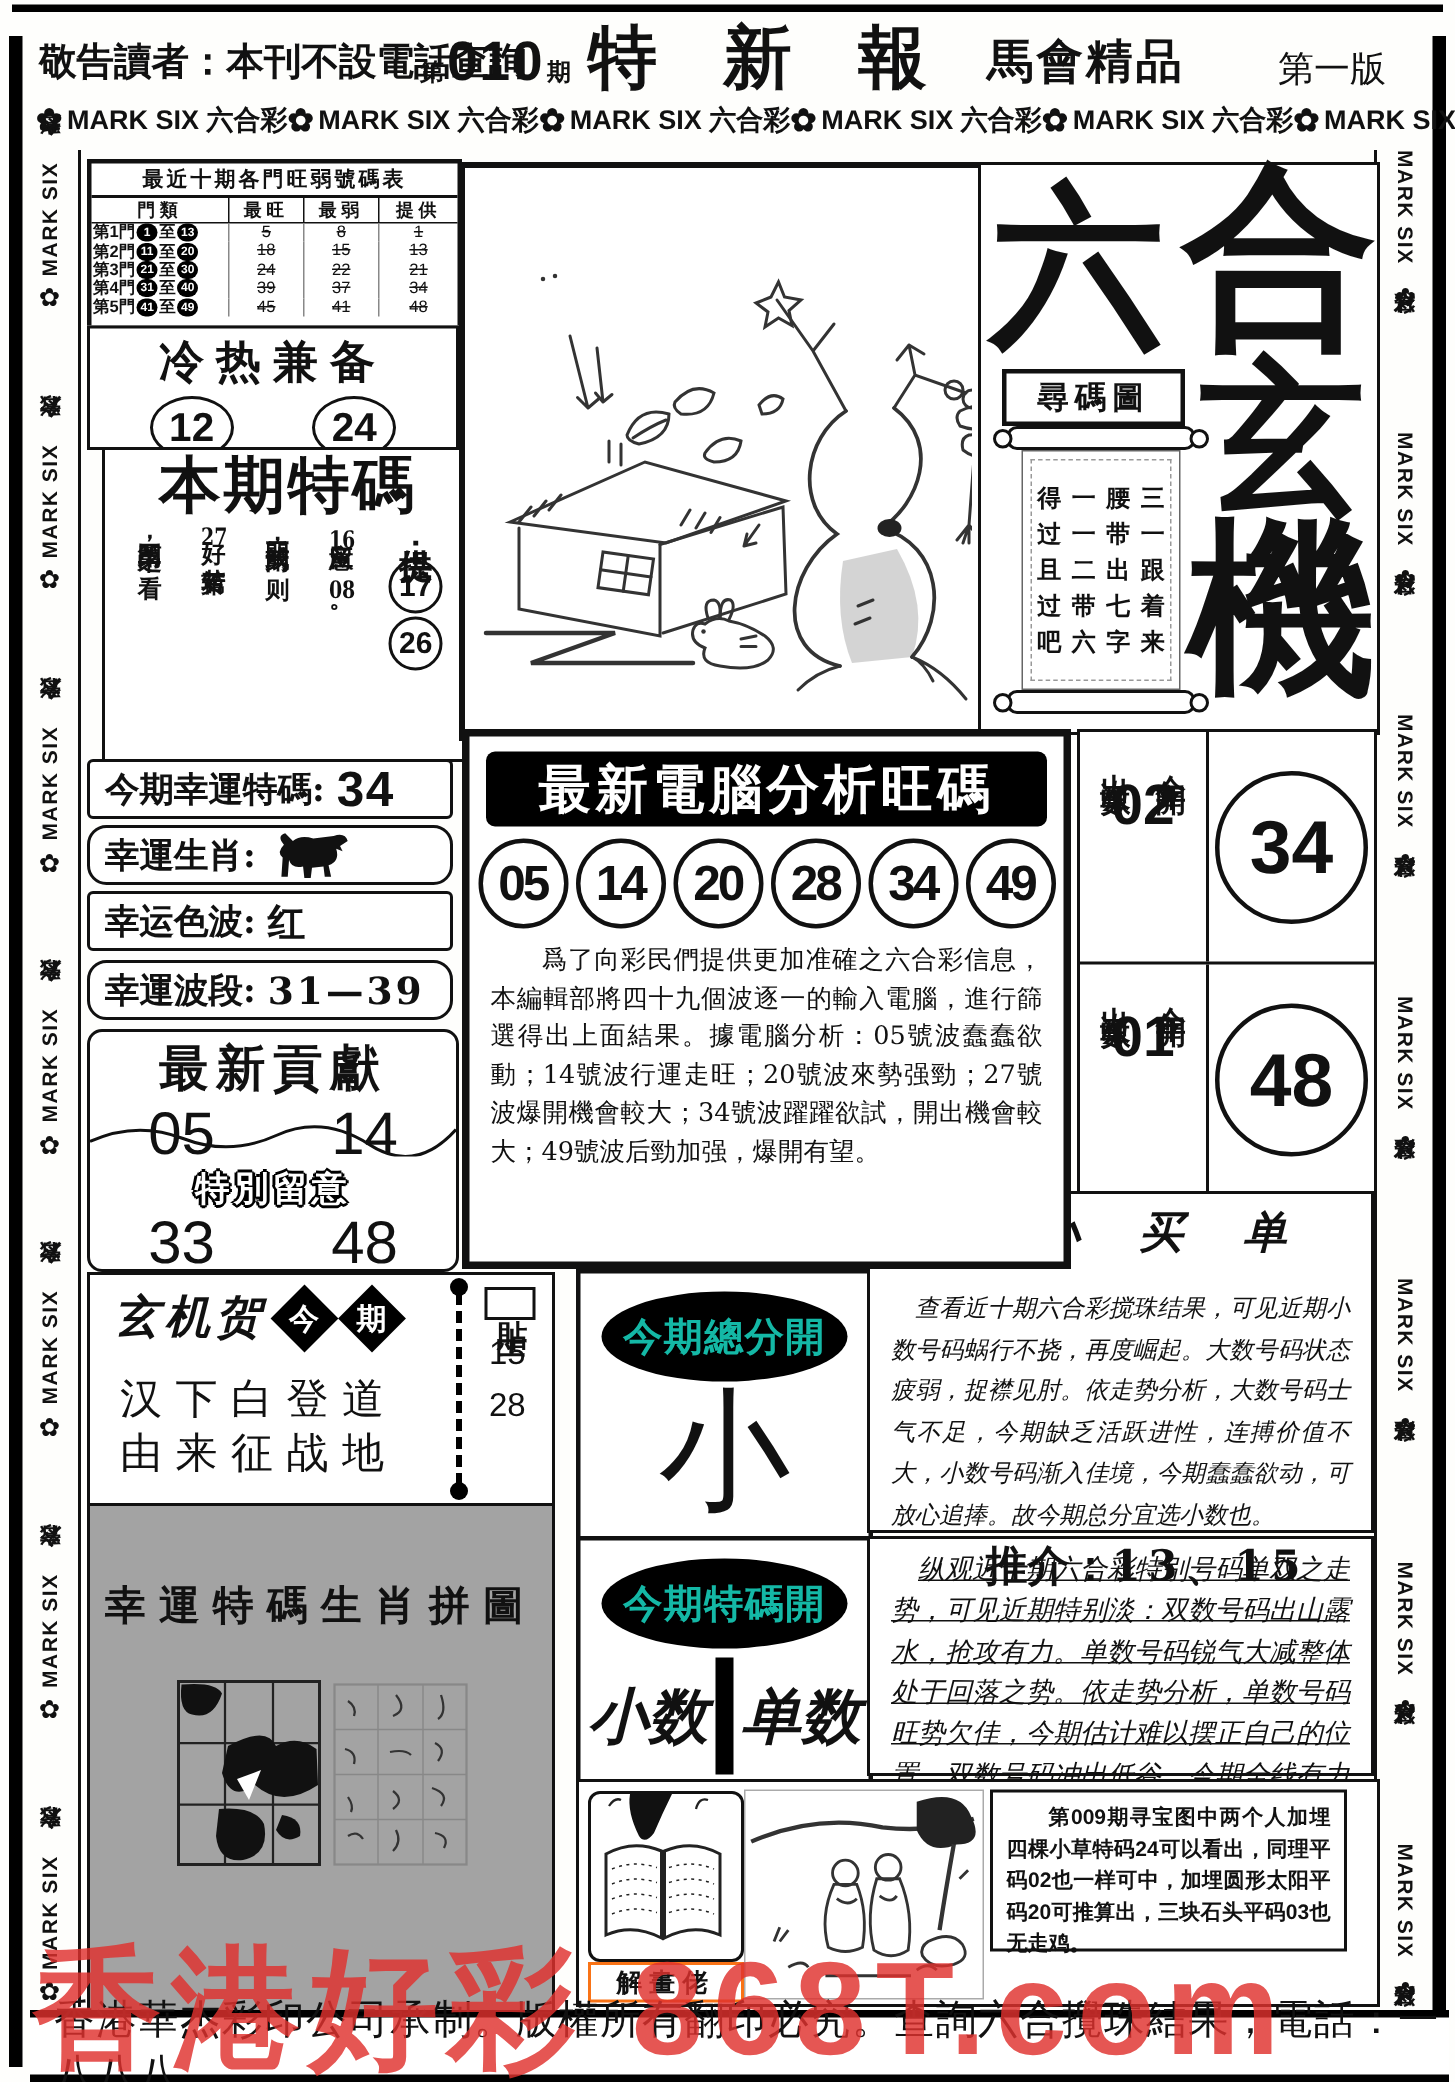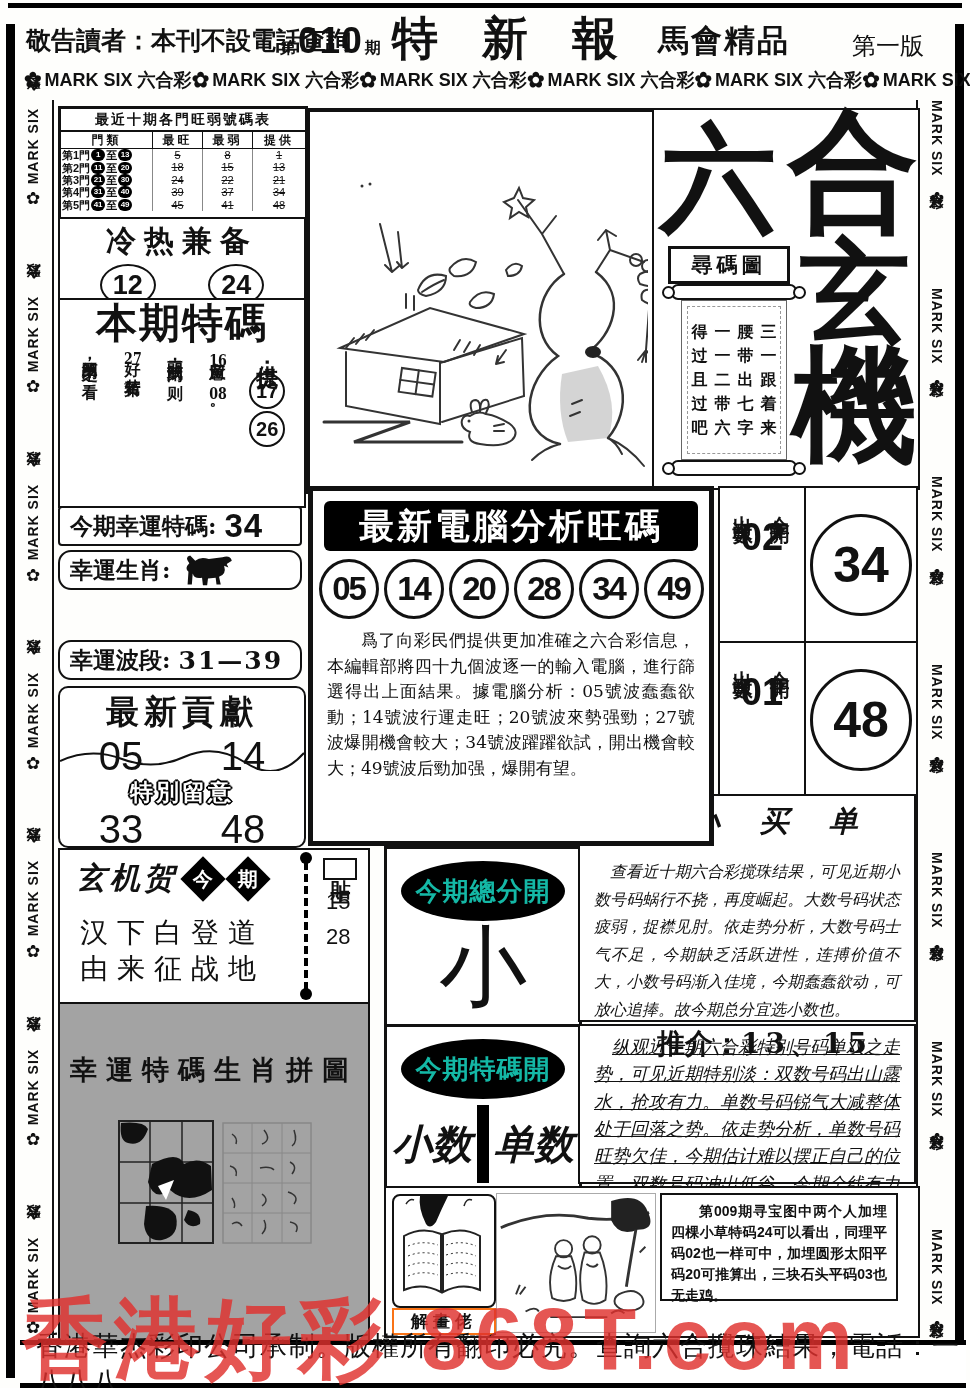--- a/index.html
+++ b/index.html
@@ -54,21 +54,21 @@
   .dot-num{display:inline-flex;align-items:center;justify-content:center;min-width:12px;height:12px;
            padding:0 1px;border-radius:7px;background:#000;color:#fff;font-size:8px;font-weight:bold;}
 
   
   #cold-hot{left:58px;top:217px;width:244px;height:79px;border:2px solid #111;text-align:center;}
   #cold-hot .title{font-size:30px;font-weight:900;font-family:"DejaVu Serif",serif;letter-spacing:8px;margin-top:2px;}
   .ch-circle{display:inline-flex;align-items:center;justify-content:center;width:52px;height:38px;
              border:2px solid #111;border-radius:50%;font-size:27px;font-weight:bold;margin:2px 24px 0;}
 
   
-  #special-box{left:58px;top:298px;width:244px;height:206px;border:2px solid #111;}
+  #special-box{left:68px;top:298px;width:244px;height:206px;border:2px solid #111;}
   #special-box .title{font-size:41px;font-weight:900;text-align:center;letter-spacing:2px;
                       font-family:"DejaVu Serif",serif;line-height:1.15;}
   .sc-content{display:flex;flex-direction:row-reverse;justify-content:space-around;padding:2px 8px 0;}
   .prov-col{display:flex;flex-direction:column;align-items:center;gap:2px;}
   .prov-label{writing-mode:vertical-rl;text-orientation:upright;font-size:22px;font-weight:bold;}
   .prov-circle{width:32px;height:32px;border:2px solid #111;border-radius:50%;display:flex;align-items:center;
                justify-content:center;font-size:20px;font-weight:bold;}
   .v-col{writing-mode:vertical-rl;text-orientation:upright;font-size:16px;font-weight:bold;
          letter-spacing:1px;font-family:"DejaVu Serif",serif;}
 
@@ -401,20 +401,24 @@
     <span class="lucky-label">今期幸運特碼:</span>
     <span class="lucky-big">34</span>
   </div>
   <div class="lucky-row" id="lucky-2">
     <span class="lucky-label">幸運生肖:</span>
     <span>
       <svg width="58" height="34" viewBox="0 0 60 40">
           <path d="M8 12 Q2 5 9 3 L15 9 Q21 4 31 7 L47 5 Q56 2 58 9 L52 13 54 17 49 15 Q52 25 43 28 L45 37 40 37 39 29 30 30 29 38 24 38 23 29 Q14 31 12 24 L11 37 6 37 7 22 Q2 18 8 12 Z" fill="#111"></path>
         </svg>
     </span>
+  </div>
+  <div class="lucky-row" id="lucky-3">
+    <span class="lucky-label">幸运色波:</span>
+    <span class="lucky-val">红</span>
   </div>
   <div class="lucky-row" id="lucky-4">
     <span class="lucky-label">幸運波段:</span>
     <span class="lucky-val">31—39</span>
   </div>
 
   <div class="abs" id="contrib" style="background:#fff">
     <div class="title">最新貢獻</div>
     <div class="contrib-nums">
       <span>05</span>

